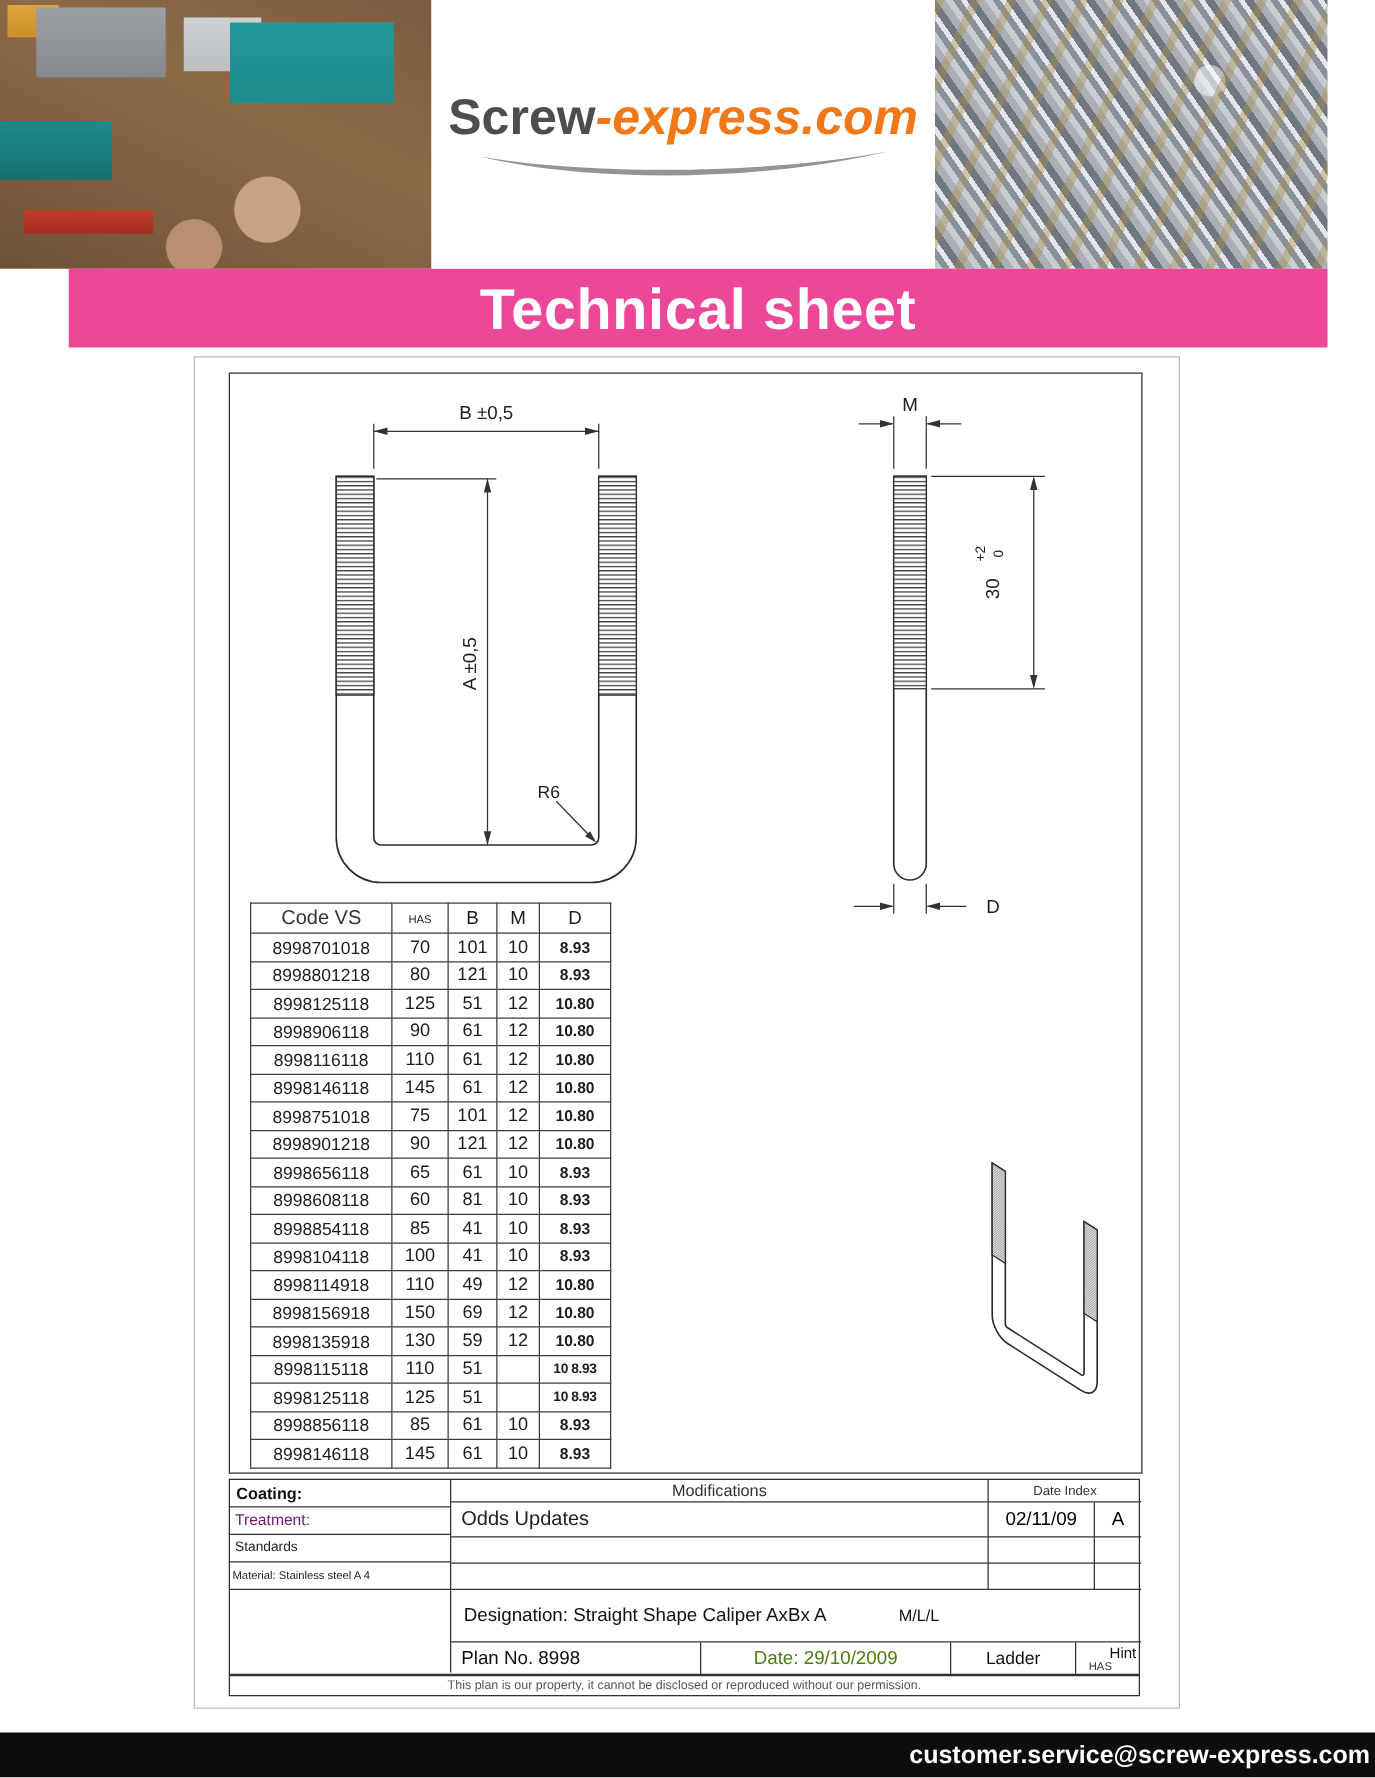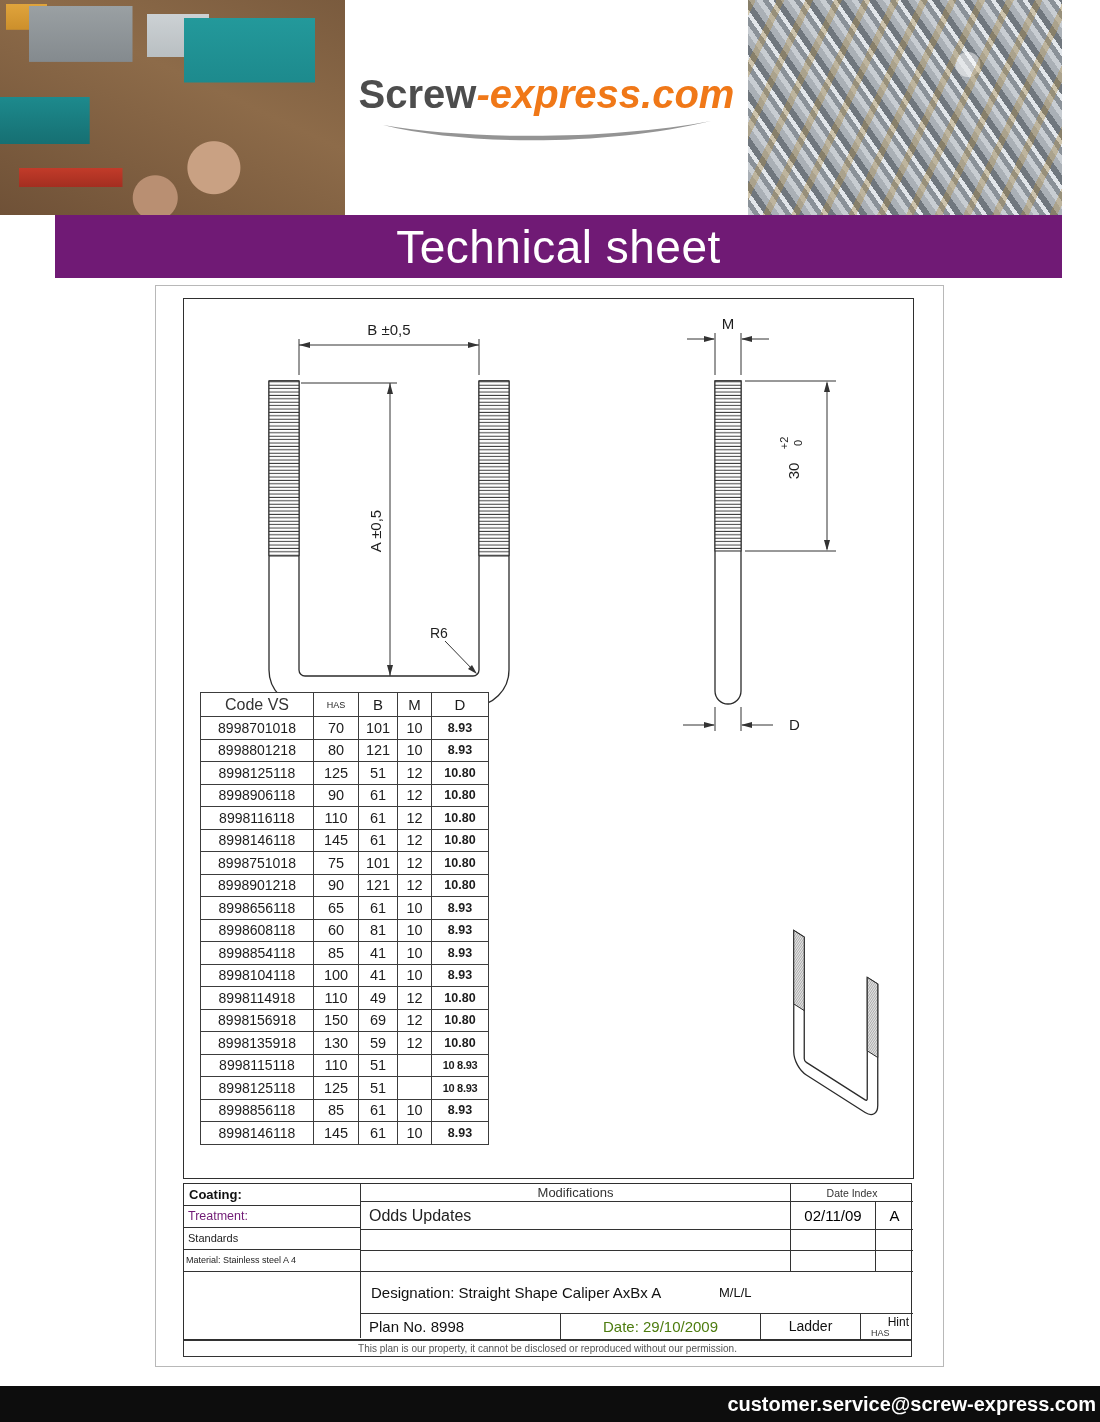--- a/index.html
+++ b/index.html
@@ -25,32 +25,32 @@
     background-repeat:no-repeat;}
   .photo-right{left:748px;width:314px;
     background-image:
       repeating-linear-gradient(115deg, rgba(172,140,72,.38) 0 7px, rgba(0,0,0,0) 7px 26px),
       radial-gradient(circle at 70% 30%, rgba(255,255,255,.5) 0 12px, rgba(0,0,0,0) 13px),
       repeating-linear-gradient(55deg, #c8cdd2 0 5px, #8a9198 5px 10px, #e2e6ea 10px 14px, #70777e 14px 20px, #aab0b6 20px 26px);}
   .logo{left:345px;top:0;width:403px;height:215px;display:flex;flex-direction:column;
         align-items:center;justify-content:center;}
   .logo-text{font-size:40px;font-weight:bold;color:#4d4d4d;white-space:nowrap;text-align:right;}
   .logo-text .orange{color:#f07818;font-style:italic;}
-  .banner{left:55px;top:215px;width:1007px;height:63px;background:#701a75;color:#fff;
+  .banner{left:55px;top:215px;width:1007px;height:63px;background:#ec4899;color:#fff;
           display:flex;align-items:center;justify-content:center;
-          font-size:46px;font-weight:normal;letter-spacing:.5px;}
+          font-size:46px;font-weight:bold;letter-spacing:.5px;}
 
   
   .sheet{left:155px;top:285px;width:789px;height:1082px;border:1px solid #b8b8b8;box-sizing:border-box;}
   .frame{left:183px;top:298px;width:731px;height:881px;border:1.5px solid #2f2f2f;box-sizing:border-box;}
   .drawing-svg{left:184px;top:299px;}
   svg text{fill:#1e1e1e;font-family:"Liberation Sans",sans-serif;}
 
   
-  .size-table{position:absolute;left:200px;top:692px;border-collapse:collapse;background:#fff;}
+  .size-table{position:absolute;left:200px;top:722px;border-collapse:collapse;background:#fff;}
   .size-table th,.size-table td{border:1px solid #3c3c3c;text-align:center;padding:0;color:#1c1c1c;}
   .size-table th{height:23px;font-weight:normal;}
   .size-table td{height:21.5px;}
   th.c0{width:112px;font-size:16px;color:#333;}
   th.c1{width:44px;font-size:9px;}
   th.c2{width:38px;font-size:15px;}
   th.c3{width:33px;font-size:15px;}
   th.c4{width:56px;font-size:15px;}
   td.c0{font-size:14px;text-align:center;}
   td.c1,td.c2,td.c3{font-size:14.5px;}

